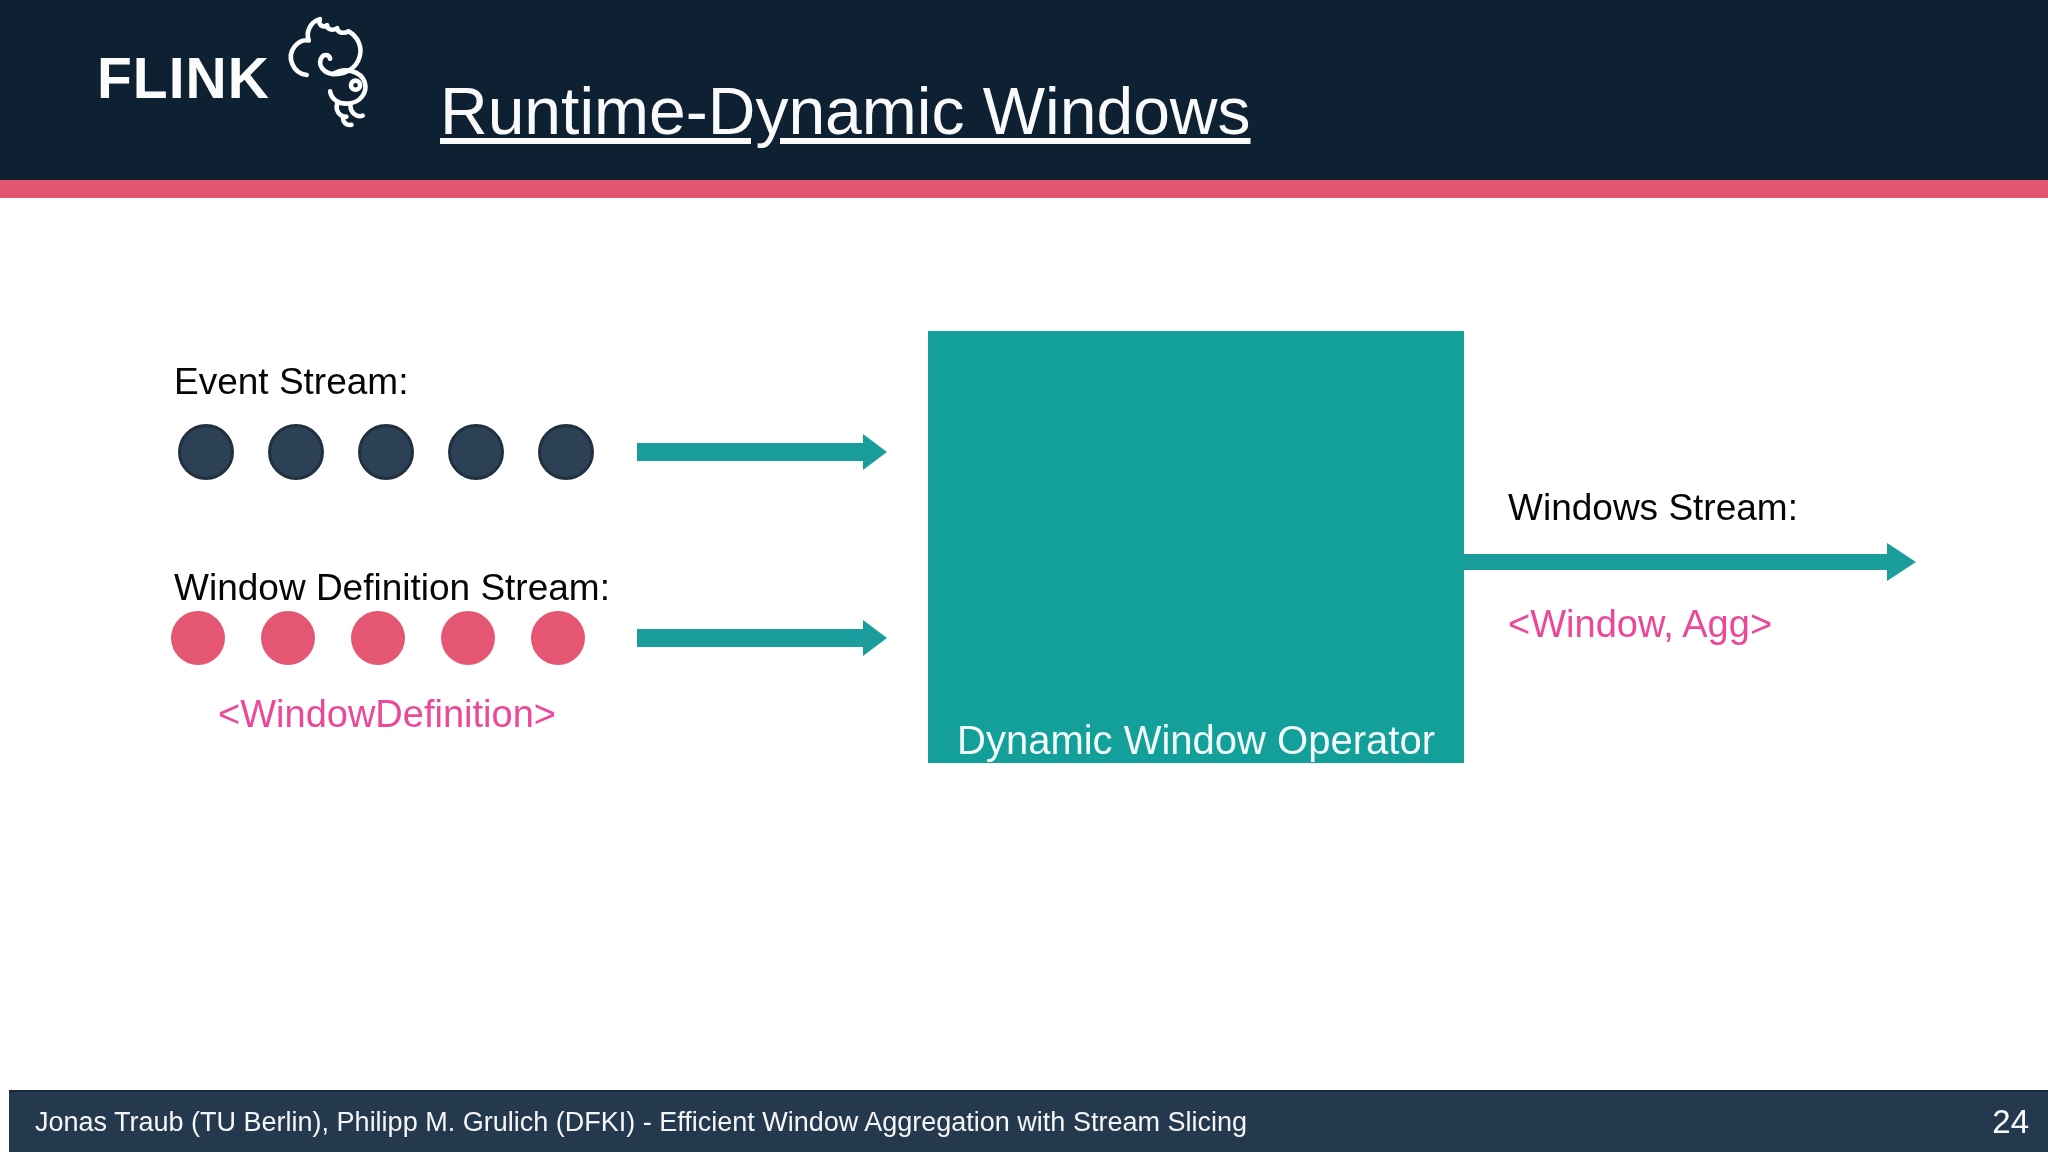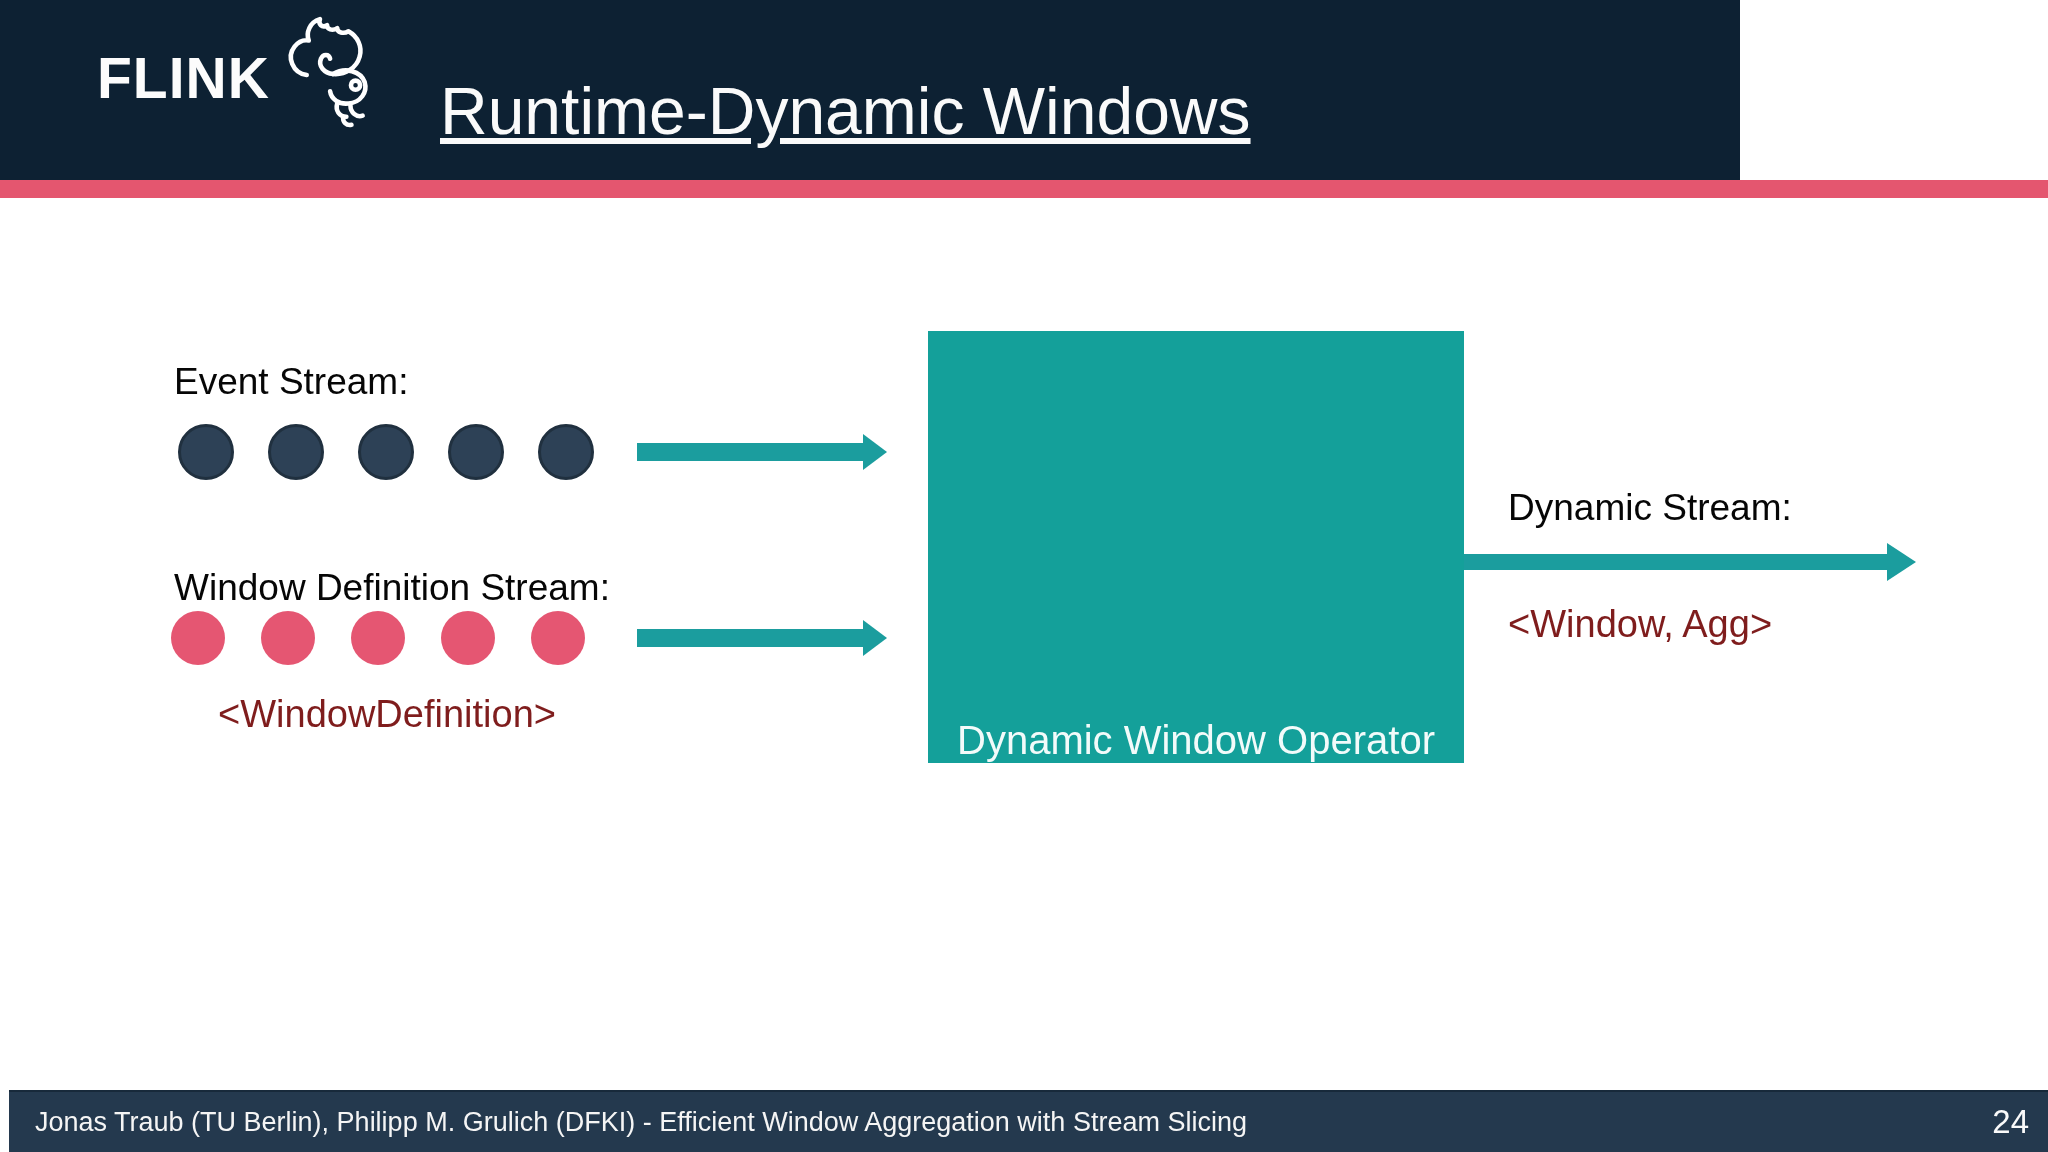--- a/index.html
+++ b/index.html
@@ -12,21 +12,21 @@
     height: 1152px;
     background: var(--background, #ffffff);
     overflow: hidden;
     margin: 0 auto;
   }
 
   
   .header-bar {
     position: absolute;
     left: 0; top: 0;
-    width: 1740px; height: 180px;
+    width: 2048px; height: 180px;
     background: var(--header-bg, #0d2133);
   }
   .accent-stripe {
     position: absolute;
     left: 0; top: 180px;
     width: 2048px; height: 18px;
     background: var(--accent-stripe, #e4566f);
   }
   .logo {
     position: absolute;
@@ -67,21 +67,21 @@
     color: #060606;
     white-space: nowrap;
   }
   .label-event   { left: 174px; top: 360px; }
   .label-windef  { left: 174px; top: 566px; text-align: right; }
   .label-output  { left: 1508px; top: 486px; }
   .annotation {
     position: absolute;
     font-size: 38px;
     line-height: 44px;
-    color: #7f1d1d;
+    color: #ec4899;
     white-space: nowrap;
   }
   .annotation-windef { left: 218px;  top: 692px; }
   .annotation-output { left: 1508px; top: 602px; }
 
   
   .dots-row { position: absolute; display: flex; }
   .dots-event { left: 178px; top: 424px; gap: 34px; }
   .dots-windef { left: 171px; top: 611px; gap: 36px; }
   .dot { display: inline-block; border-radius: 50%; }
@@ -193,21 +193,21 @@
       <rect class="arrow-fill" x="0" y="19" width="230" height="18"></rect>
       <polygon class="arrow-fill" points="226,10 250,28 226,46"></polygon>
     </svg>
   </div>
   <div class="annotation annotation-windef">&lt;WindowDefinition&gt;</div>
 
   <div class="operator-box">
     <div class="operator-label">Dynamic Window Operator</div>
   </div>
 
-  <div class="stream-label label-output">Dynamic Stream:</div>
+  <div class="stream-label label-output">Windows Stream:</div>
   <div class="arrow arrow-output">
     <svg width="452" height="56" viewBox="0 0 452 56" aria-hidden="true">
       <rect class="arrow-fill" x="0" y="20" width="426" height="16"></rect>
       <polygon class="arrow-fill" points="423,9 452,28 423,47"></polygon>
     </svg>
   </div>
   <div class="annotation annotation-output">&lt;Window, Agg&gt;</div>
 
   <div class="footer-bar">
     <div class="footer-citation">Jonas Traub (TU Berlin), Philipp M. Grulich (DFKI) - Efficient Window Aggregation with Stream Slicing</div>

